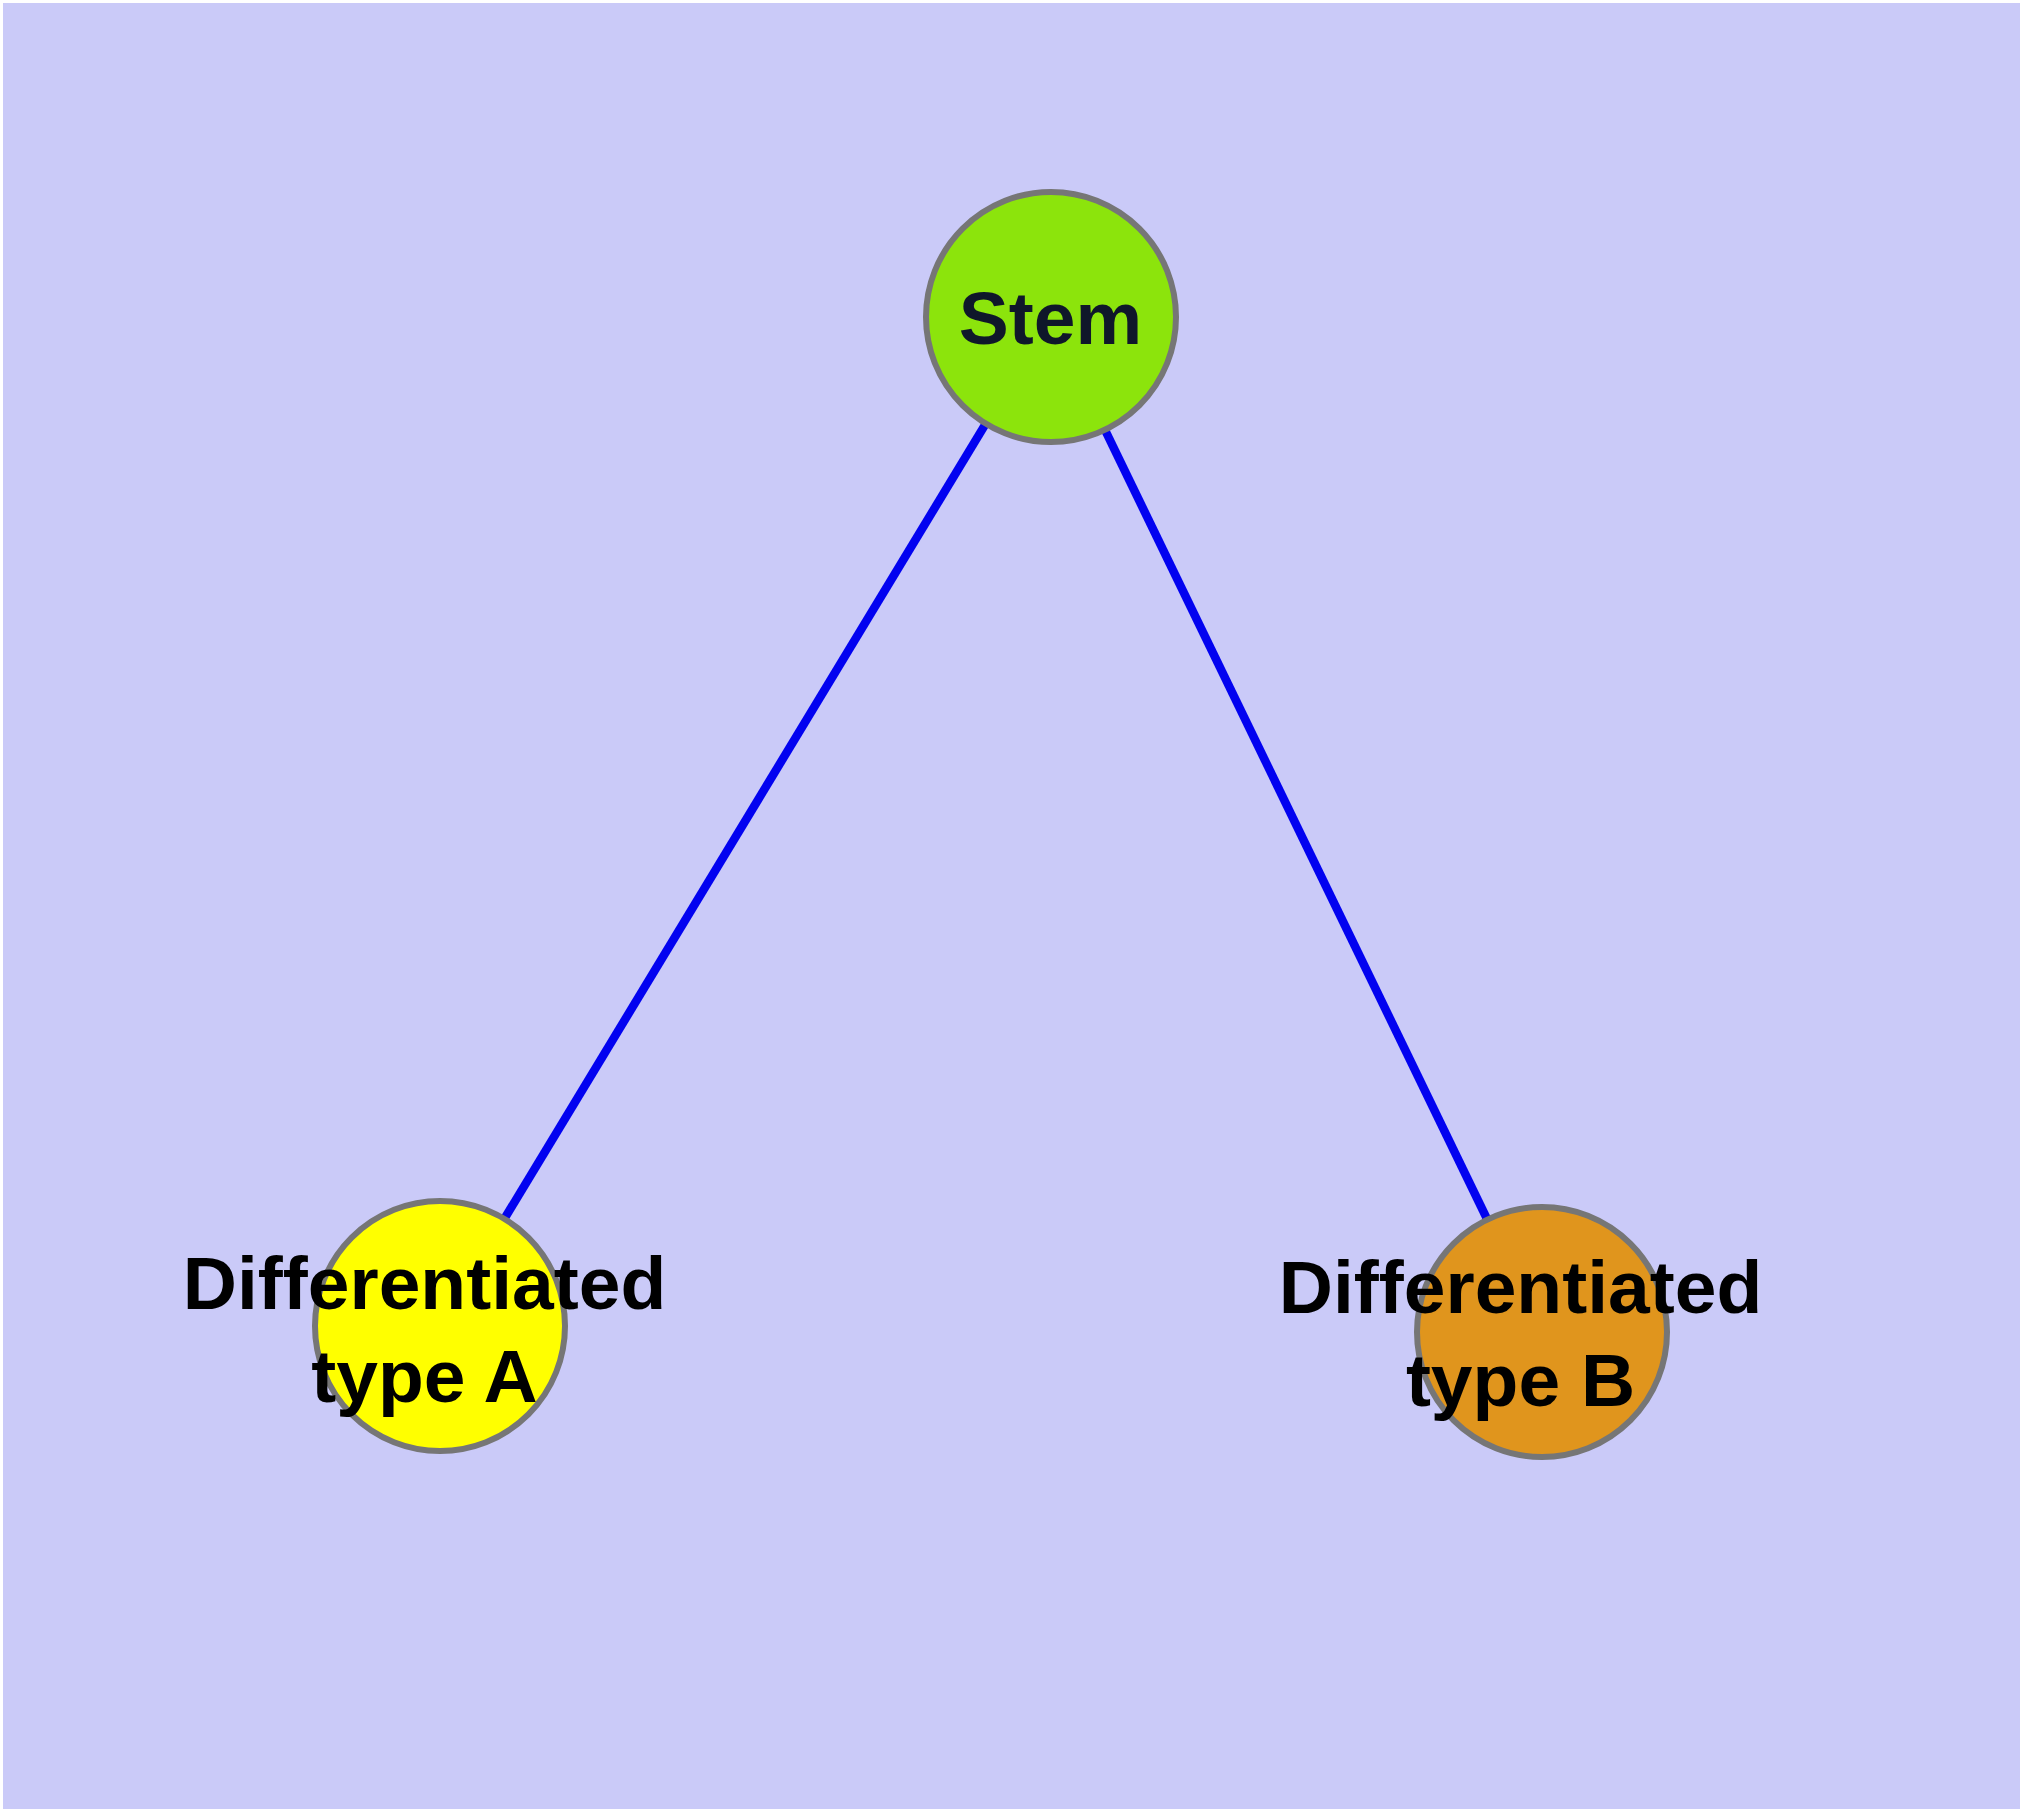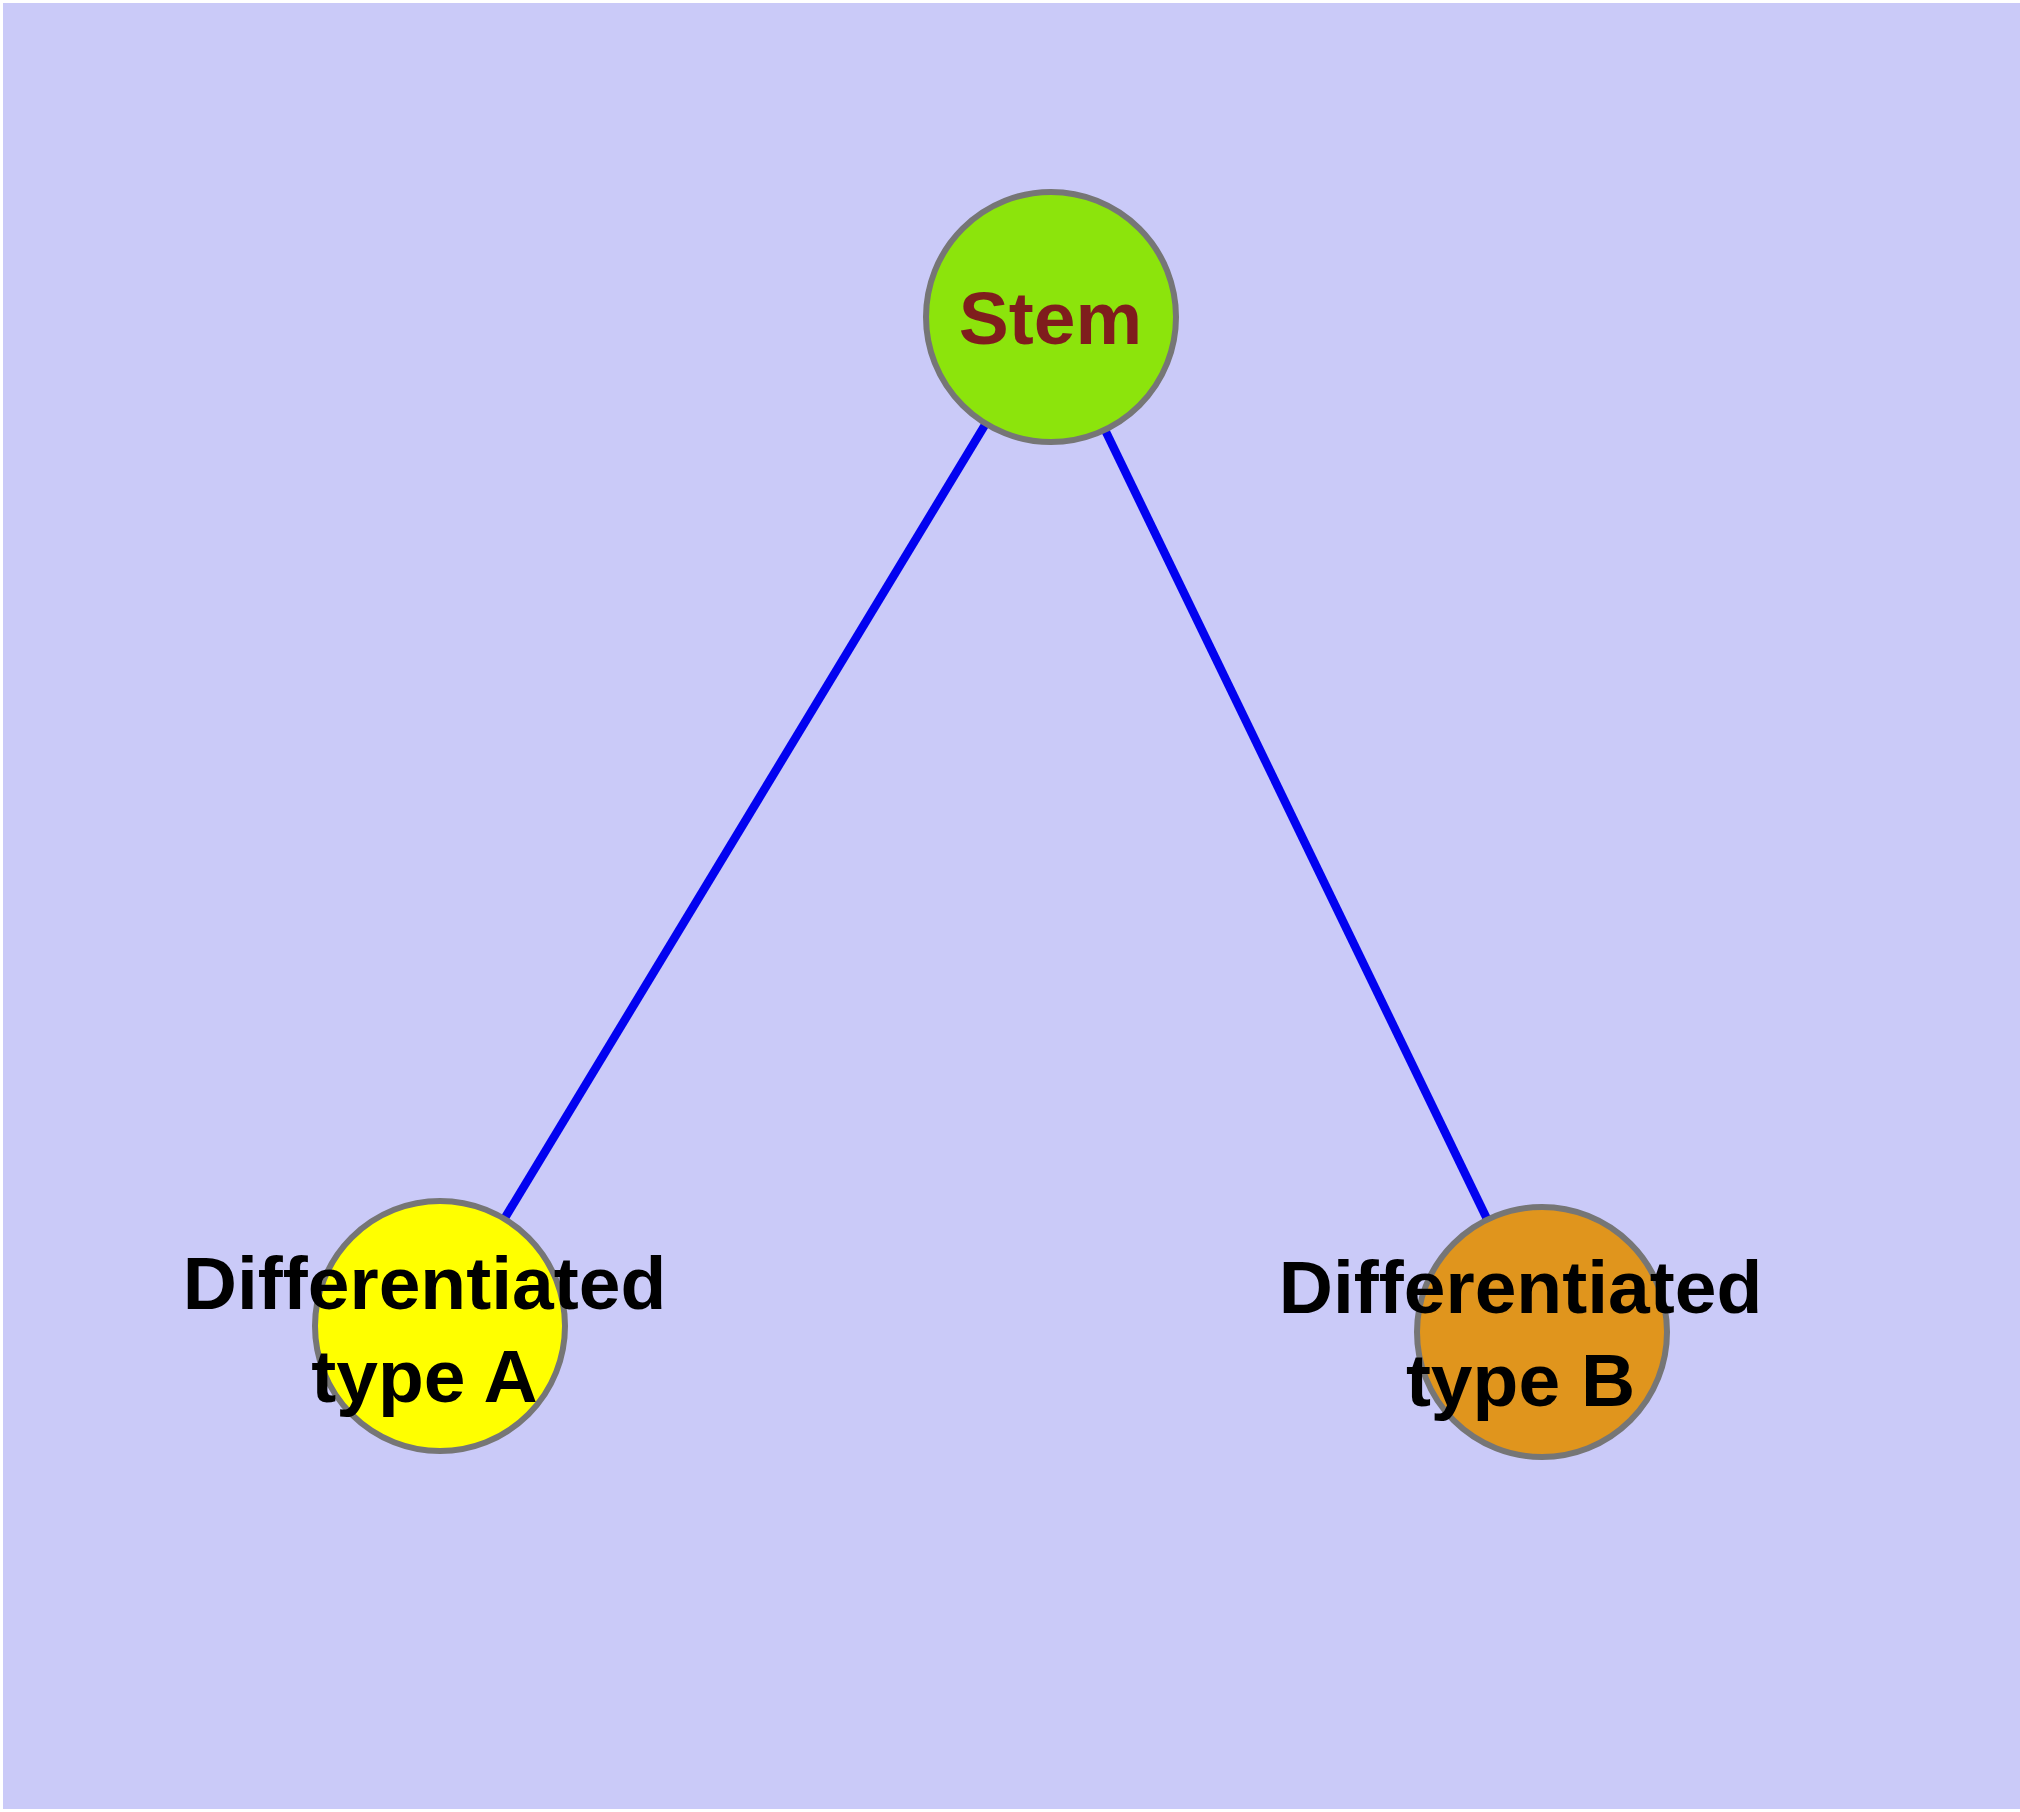--- a/index.html
+++ b/index.html
@@ -74,21 +74,21 @@
       <line class="edge" x1="1239" y1="374" x2="518" y2="1565" style="stroke: rgb(2, 2, 240);"></line>
       <line class="edge" x1="1239" y1="374" x2="1819" y2="1572" style="stroke: rgb(2, 2, 240);"></line>
     </svg>
 
     <div class="node node-stem" style="background: rgb(140, 228, 12); border-color: rgb(118, 118, 118);"></div>
 
     <div class="node node-type-a" style="background: rgb(255, 255, 0); border-color: rgb(118, 118, 118);"></div>
 
     <div class="node node-type-b" style="background: rgb(224, 149, 29); border-color: rgb(118, 118, 118);"></div>
 
-    <div class="label label-stem" style="color: #7f1d1d;">Stem</div>
+    <div class="label label-stem" style="color: #0f172a;">Stem</div>
 
     <div class="label label-type-a" style="color: rgb(0, 0, 0);">Differentiated
 type A</div>
 
     <div class="label label-type-b" style="color: rgb(0, 0, 0);">Differentiated
 type B</div>
   </div>
 </div>
 
 

